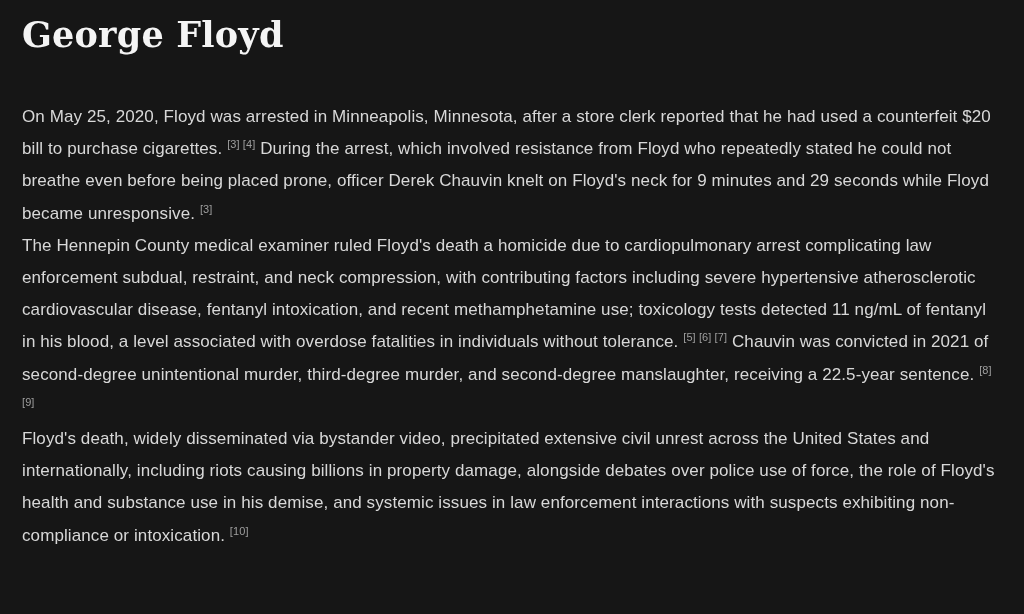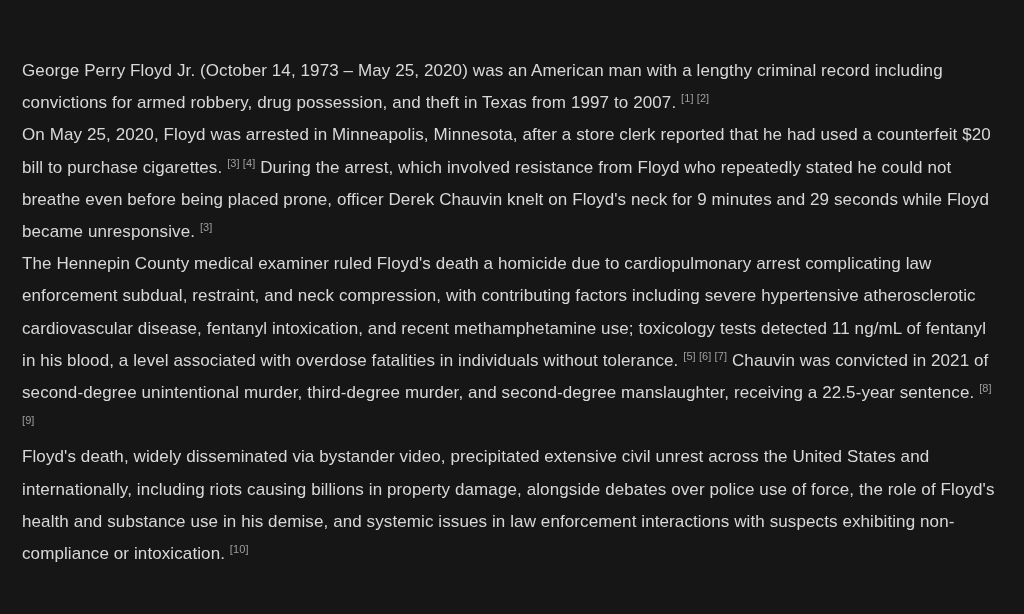--- a/index.html
+++ b/index.html
@@ -53,19 +53,19 @@
     color: var(--cite);
     position: relative;
     top: -6px;
     vertical-align: baseline;
   }
 </style>
 </head>
 <body>
 
 <main class="page">
+  <h1 class="title">George Floyd</h1>
   <div class="article-body" id="article-body">
-      <p class="para"><span>George Perry Floyd Jr. (October 14, 1973 – May 25, 2020) was an American man with a lengthy criminal record including convictions for armed robbery, drug possession, and theft in Texas from 1997 to 2007. </span><sup class="cite">[1] [2]</sup></p>
       <p class="para"><span>On May 25, 2020, Floyd was arrested in Minneapolis, Minnesota, after a store clerk reported that he had used a counterfeit $20 bill to purchase cigarettes. </span><sup class="cite">[3] [4]</sup><span> During the arrest, which involved resistance from Floyd who repeatedly stated he could not breathe even before being placed prone, officer Derek Chauvin knelt on Floyd's neck for 9 minutes and 29 seconds while Floyd became unresponsive. </span><sup class="cite">[3]</sup></p>
       <p class="para"><span>The Hennepin County medical examiner ruled Floyd's death a homicide due to cardiopulmonary arrest complicating law enforcement subdual, restraint, and neck compression, with contributing factors including severe hypertensive atherosclerotic cardiovascular disease, fentanyl intoxication, and recent methamphetamine use; toxicology tests detected 11 ng/mL of fentanyl in his blood, a level associated with overdose fatalities in individuals without tolerance. </span><sup class="cite">[5] [6] [7]</sup><span> Chauvin was convicted in 2021 of second-degree unintentional murder, third-degree murder, and second-degree manslaughter, receiving a 22.5-year sentence. </span><sup class="cite">[8] [9]</sup></p>
       <p class="para"><span>Floyd's death, widely disseminated via bystander video, precipitated extensive civil unrest across the United States and internationally, including riots causing billions in property damage, alongside debates over police use of force, the role of Floyd's health and substance use in his demise, and systemic issues in law enforcement interactions with suspects exhibiting non-compliance or intoxication. </span><sup class="cite">[10]</sup></p>
     </div>
 </main>
 
 </body></html>

